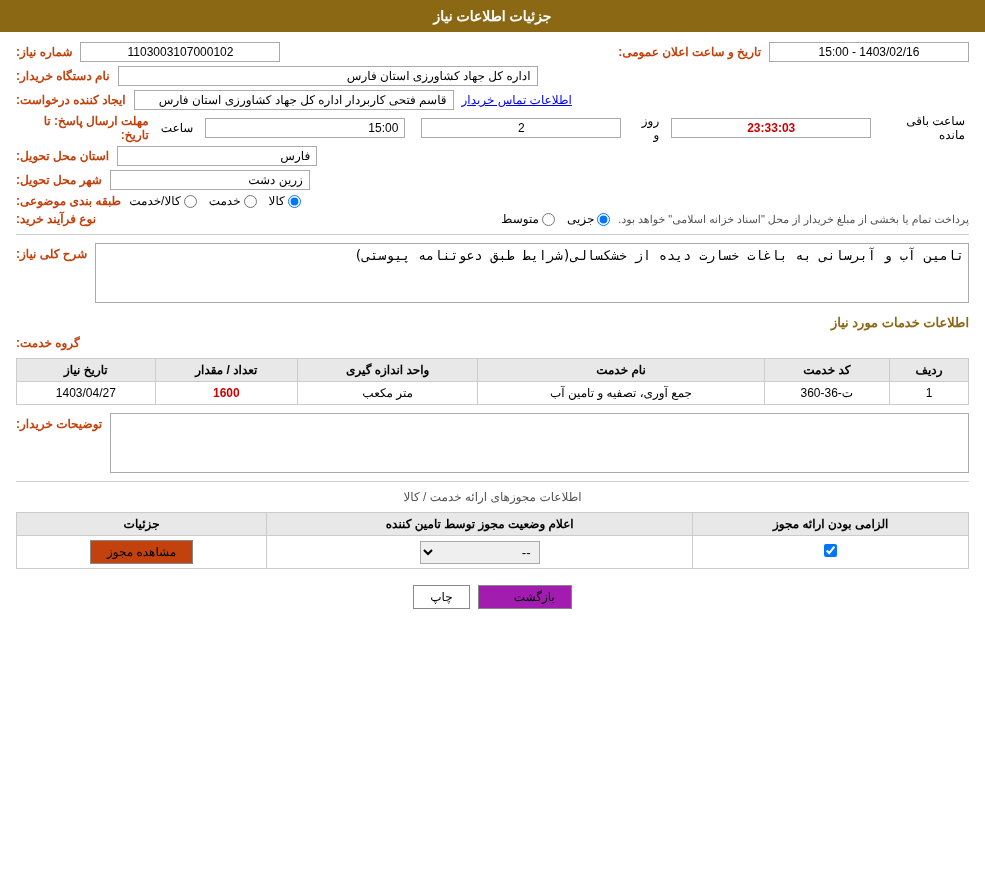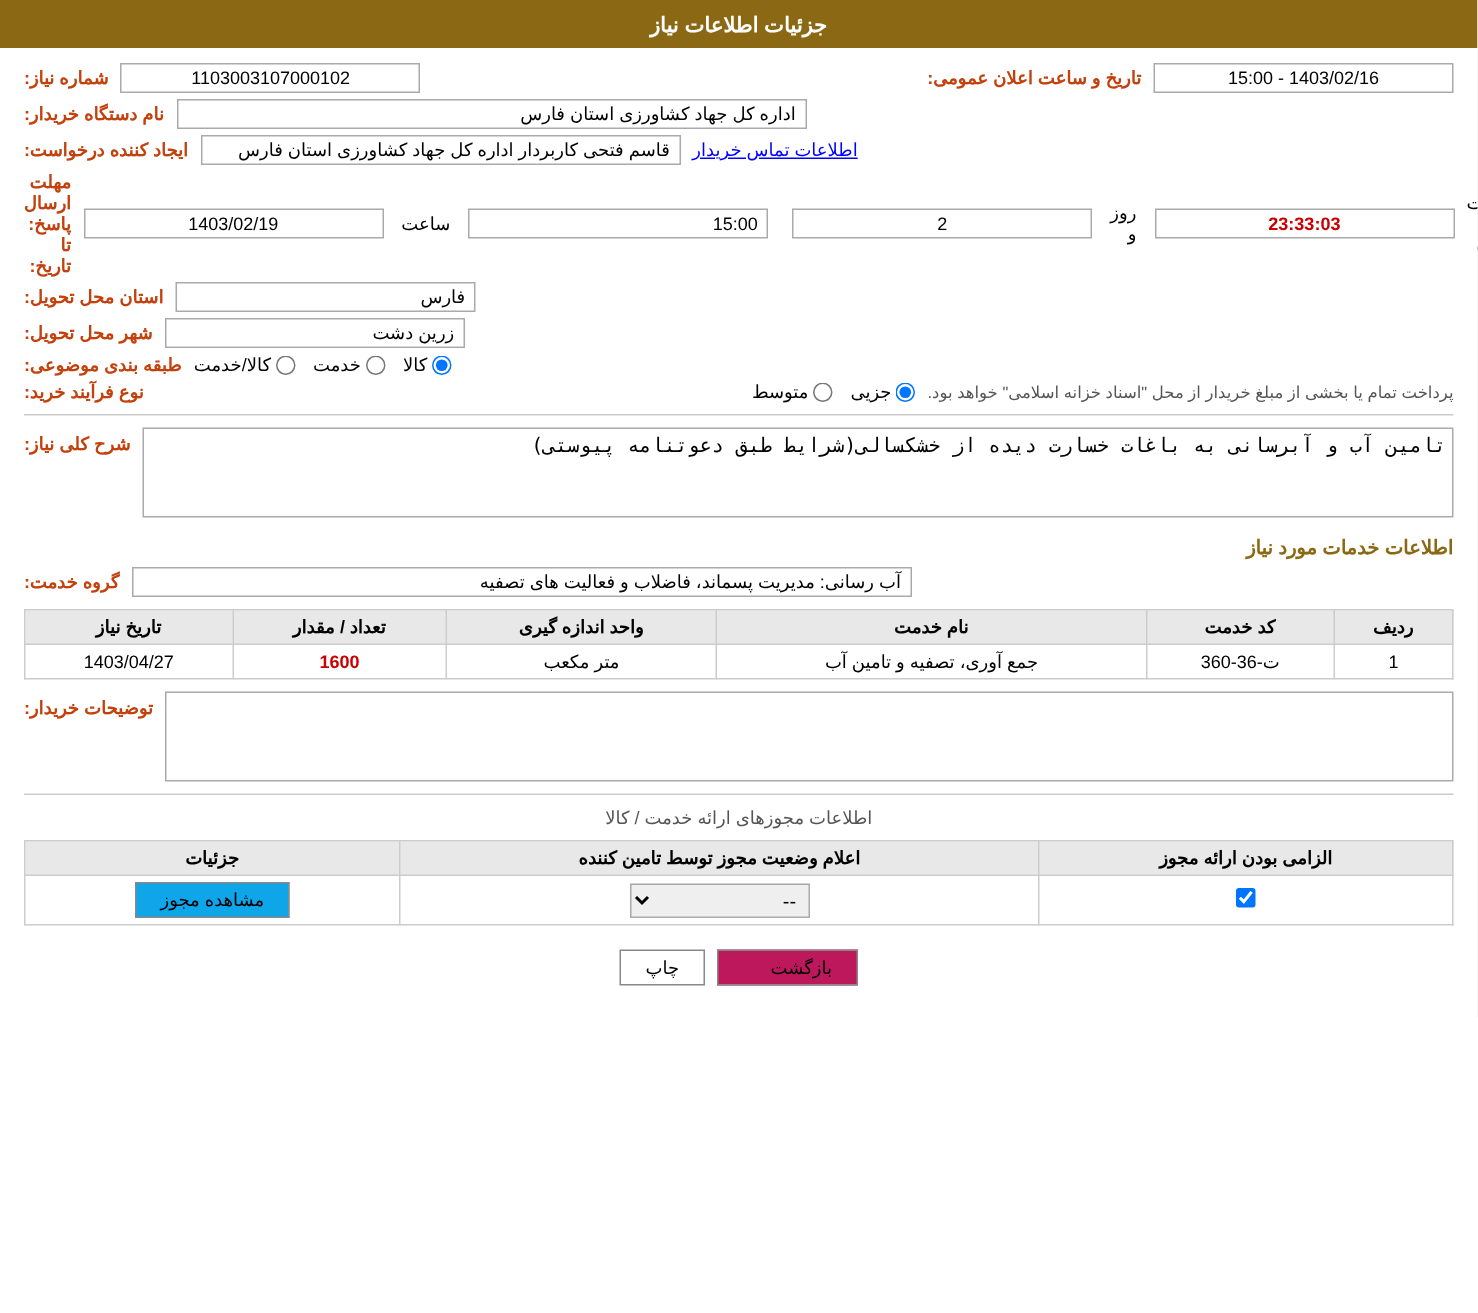--- a/index.html
+++ b/index.html
@@ -108,31 +108,31 @@
       text-align: center;
       font-weight: bold;
     }
     .permissions-table td {
       border: 1px solid #ccc;
       padding: 4px 8px;
       text-align: center;
     }
     .btn {
       border: 1px solid #888;
-      background: #0ea5e9;
+      background: #c2410c;
       padding: 4px 16px;
       cursor: pointer;
       font-size: 12px;
       font-family: Tahoma, Arial, sans-serif;
     }
     .btn-print {
       background: #fff;
     }
     .btn-back {
-      background: #be185d;
+      background: #a21caf;
       padding-left: 35px;
     }
     .buttons-row {
       display: flex;
       flex-direction: row;
       justify-content: center;
       gap: 8px;
       margin: 16px 0;
     }
     .permissions-section-title {
@@ -191,21 +191,20 @@
     </div>
 
     <div class="row-info">
       <span class="inline-label">ایجاد کننده درخواست:</span>
       <span class="input-box" style="width:320px;">قاسم فتحی کاربردار اداره کل جهاد کشاورزی استان فارس</span>
       <span class="link-blue" style="margin-right:8px;">اطلاعات تماس خریدار</span>
     </div>
 
     <div class="row-info">
       <span class="inline-label">مهلت ارسال پاسخ: تا تاریخ:</span>
-      <span class="input-box" style="width:110px;text-align:center;">1403/02/19</span>
       <span style="margin: 0 4px;">ساعت</span>
       <span class="input-box" style="width:70px;">15:00</span>
       <span style="flex:1;"></span>
       <span class="input-box" style="width:50px;text-align:center;">2</span>
       <span style="margin:0 4px;">روز و</span>
       <span class="input-box colored-number" style="width:80px;text-align:center;">23:33:03</span>
       <span style="margin-right:4px;">ساعت باقی مانده</span>
     </div>
 
     <div class="row-info">
@@ -255,21 +254,20 @@
 
     <div class="row-info">
       <span class="inline-label" style="align-self:flex-start;margin-top:4px;">شرح کلی نیاز:</span>
       <textarea class="textarea-box" style="flex: 1 1 0%;" readonly="">تامین آب و آبرسانی به باغات خسارت دیده از خشکسالی(شرایط طبق دعوتنامه پیوستی)</textarea>
     </div>
 
     <div class="section-title">اطلاعات خدمات مورد نیاز</div>
 
     <div class="row-info">
       <span class="inline-label">گروه خدمت:</span>
-      <span class="input-box" style="width:520px;">آب رسانی: مدیریت پسماند، فاضلاب و فعالیت های تصفیه</span>
     </div>
 
     <table class="data-table">
       <thead>
         <tr>
           <th>ردیف</th>
           <th>کد خدمت</th>
           <th>نام خدمت</th>
           <th>واحد اندازه گیری</th>
           <th>تعداد / مقدار</th>

